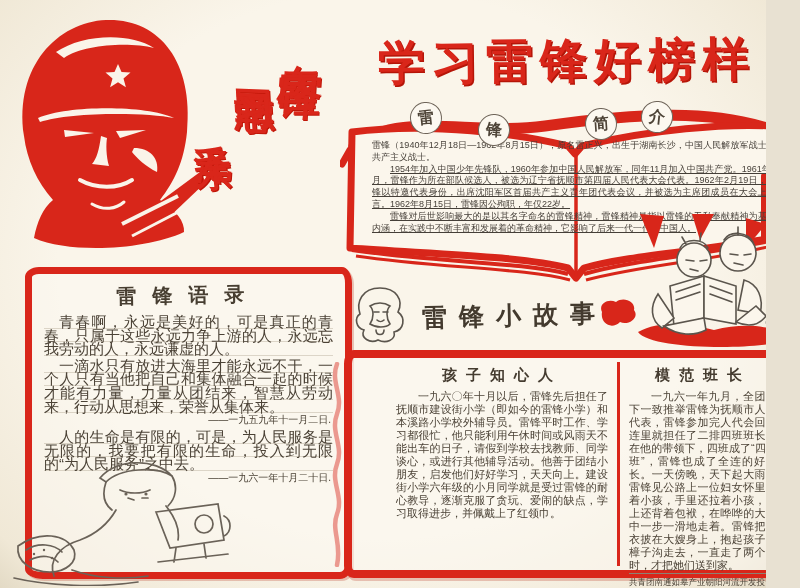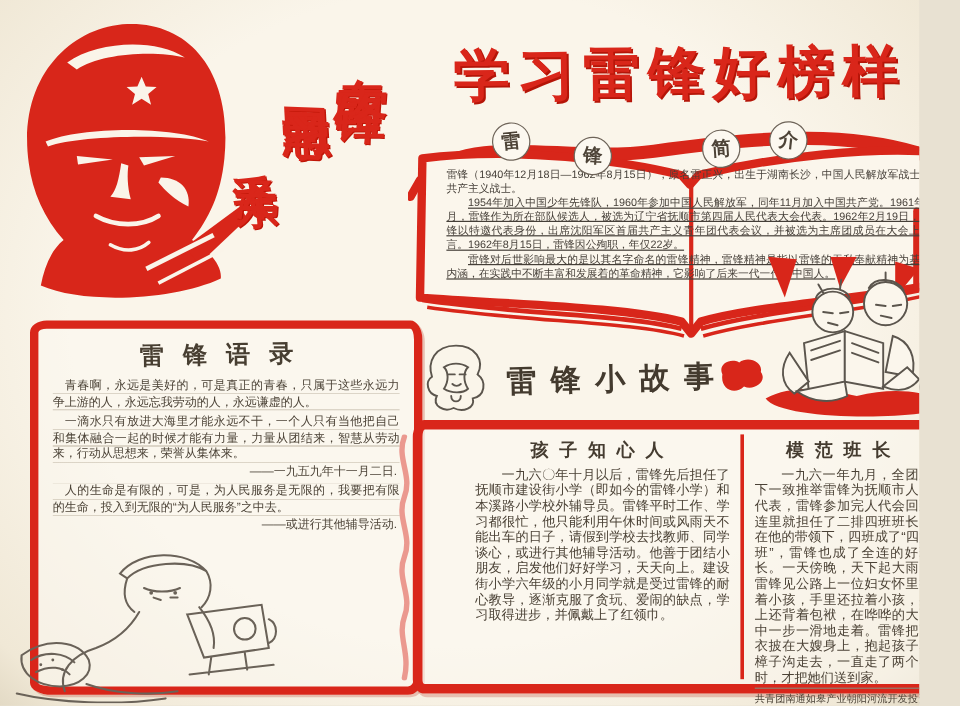--- a/index.html
+++ b/index.html
@@ -61,21 +61,21 @@
     border-radius:14px 10px 12px 18px / 10px 16px 14px 10px;
     box-shadow:2px 2px 0 rgba(180,40,20,.25);
     padding:6px 12px 0;z-index:2;
   }
   .quotes-title{
     text-align:center;font-size:20px;color:#473e31;letter-spacing:16px;
     margin:2px 0 6px;font-weight:bold;transform:rotate(-1deg);
   }
   .quote-block{margin:0 0 3px;}
   .quote-text{
-    margin:0;font-size:10px;line-height:13.6px;color:#4b4236;
+    margin:0;font-size:15px;line-height:13.6px;color:#4b4236;
     text-indent:1em;text-align:justify;
     background:repeating-linear-gradient(to bottom,transparent 0 12.6px,rgba(140,125,100,.28) 12.6px 13.6px);
   }
   .quote-date{font-size:10px;color:#4b4236;text-align:right;margin:0 2px 2px 0;}
   
   .stories-header{
     position:absolute;left:352px;top:284px;height:62px;z-index:2;
     display:flex;align-items:center;gap:14px;
   }
   .stories-title{
@@ -198,21 +198,21 @@
     <div class="quotes-title">雷锋语录</div>
     <div class="quote-block">
       <p class="quote-text">青春啊，永远是美好的，可是真正的青春，只属于这些永远力争上游的人，永远忘我劳动的人，永远谦虚的人。</p>
     </div>
     <div class="quote-block">
       <p class="quote-text">一滴水只有放进大海里才能永远不干，一个人只有当他把自己和集体融合一起的时候才能有力量，力量从团结来，智慧从劳动来，行动从思想来，荣誉从集体来。</p>
       <div class="quote-date">——一九五九年十一月二日.</div>
     </div>
     <div class="quote-block">
       <p class="quote-text">人的生命是有限的，可是，为人民服务是无限的，我要把有限的生命，投入到无限的“为人民服务”之中去。</p>
-      <div class="quote-date">——或进行其他辅导活动.</div>
+      <div class="quote-date">——一九六一年十月二十日.</div>
     </div>
   </div>
 
   <svg class="abs sewing-svg" width="226" height="136" viewBox="0 0 226 136">
     <g fill="none" stroke="#6a6258" stroke-width="1.7" stroke-linecap="round">
       <path d="M92,28 C108,8 148,8 164,26 C148,16 112,18 98,32 Z"></path>
       <path d="M98,32 C94,44 96,54 104,60 M164,26 C170,36 168,48 160,56"></path>
       <path d="M112,40 C120,44 134,44 142,40 M120,48 l6,2 M134,48 l6,0"></path>
       <path d="M108,60 C100,74 88,84 72,90 C52,96 40,110 46,126"></path>
       <path d="M158,56 C166,66 172,78 170,90"></path>

